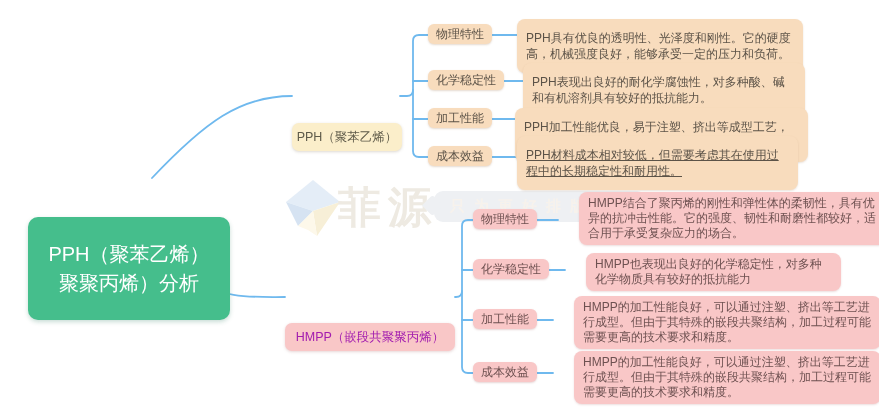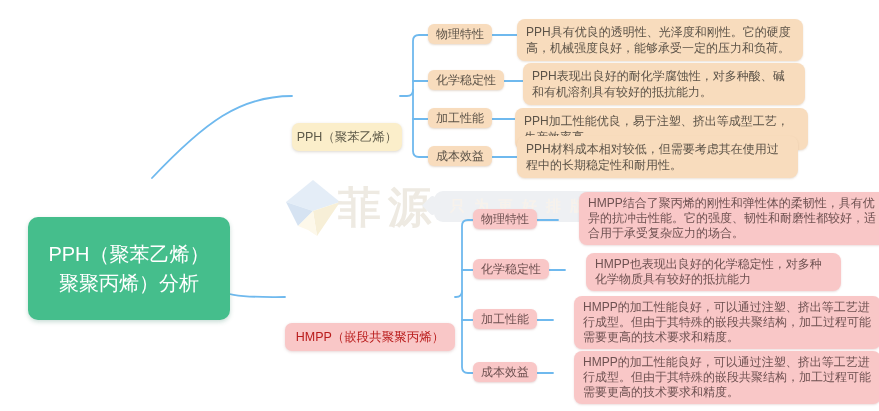--- a/index.html
+++ b/index.html
@@ -24,49 +24,49 @@
 
   
   .node{position:absolute;z-index:2;box-sizing:border-box;display:flex;align-items:center;
         justify-content:center;text-align:center;margin-top:40px;}
   .root{left:28px;top:177px;width:202px;height:103px;background:#45be8c;color:#ffffff;
         border-radius:10px;font-size:20px;line-height:29px;flex-direction:column;
         box-shadow:0 2px 4px rgba(40,120,90,.25);}
   .branch{height:28px;border-radius:7px;font-size:12.5px;
           box-shadow:0 1px 3px rgba(120,100,70,.25);}
   .pph-node{left:292px;top:83px;width:110px;background:#fbeeca;color:#5e5a49;}
-  .hmpp-node{left:285px;top:283px;width:170px;background:#f9c7c7;color:#b91c1c;
+  .hmpp-node{left:285px;top:283px;width:170px;background:#f9c7c7;color:#a21caf;
              box-shadow:0 1px 3px rgba(160,90,90,.25);}
 
   .topic{position:absolute;z-index:2;height:20px;display:flex;align-items:center;
          justify-content:center;font-size:12px;border-radius:6px;box-sizing:border-box;}
   .topic.peach{background:#f8dcbd;color:#5c5348;box-shadow:0 1px 2px rgba(150,110,70,.25);}
   .topic.pink{background:#f9c7c7;color:#6e5151;box-shadow:0 1px 2px rgba(160,90,90,.25);}
 
-  .detail{position:absolute;z-index:2;font-size:12px;line-height:16px;padding:5px 9px;
+  .detail{position:absolute;z-index:2;font-size:12px;line-height:16px;padding:11px 9px;
           border-radius:8px;box-sizing:border-box;text-align:left;}
   .detail.peach{background:#f8dcbd;color:#5c5348;box-shadow:0 1px 2px rgba(150,110,70,.2);}
   .detail.pink{background:#f9c7c7;color:#6e5151;line-height:15px;padding:4px 9px;
                box-shadow:0 1px 2px rgba(160,90,90,.2);margin-left:21px;}
 
   
   #pt1{left:428px;top:24px;width:64px;}
   #pt2{left:428px;top:70px;width:76px;}
   #pt3{left:428px;top:108px;width:64px;}
   #pt4{left:428px;top:146px;width:64px;}
   
   #ht1{left:473px;top:209px;width:64px;}
   #ht2{left:473px;top:259px;width:76px;}
   #ht3{left:473px;top:309px;width:64px;}
   #ht4{left:473px;top:362px;width:64px;}
   
   #pd1{left:517px;top:19px;width:286px;}
   #pd2{left:523px;top:63px;width:282px;}
   #pd3{left:515px;top:108px;width:293px;}
-  #pd4{left:517px;top:136px;width:281px;}
+  #pd4{left:517px;top:136px;width:281px;text-decoration:underline;}
   
   #hd1{left:558px;top:192px;width:307px;}
   #hd2{left:565px;top:253px;width:255px;}
   #hd3{left:553px;top:296px;width:307px;}
   #hd4{left:553px;top:351px;width:307px;}
 </style>
 </head>
 <body>
 
 <div class="canvas">

